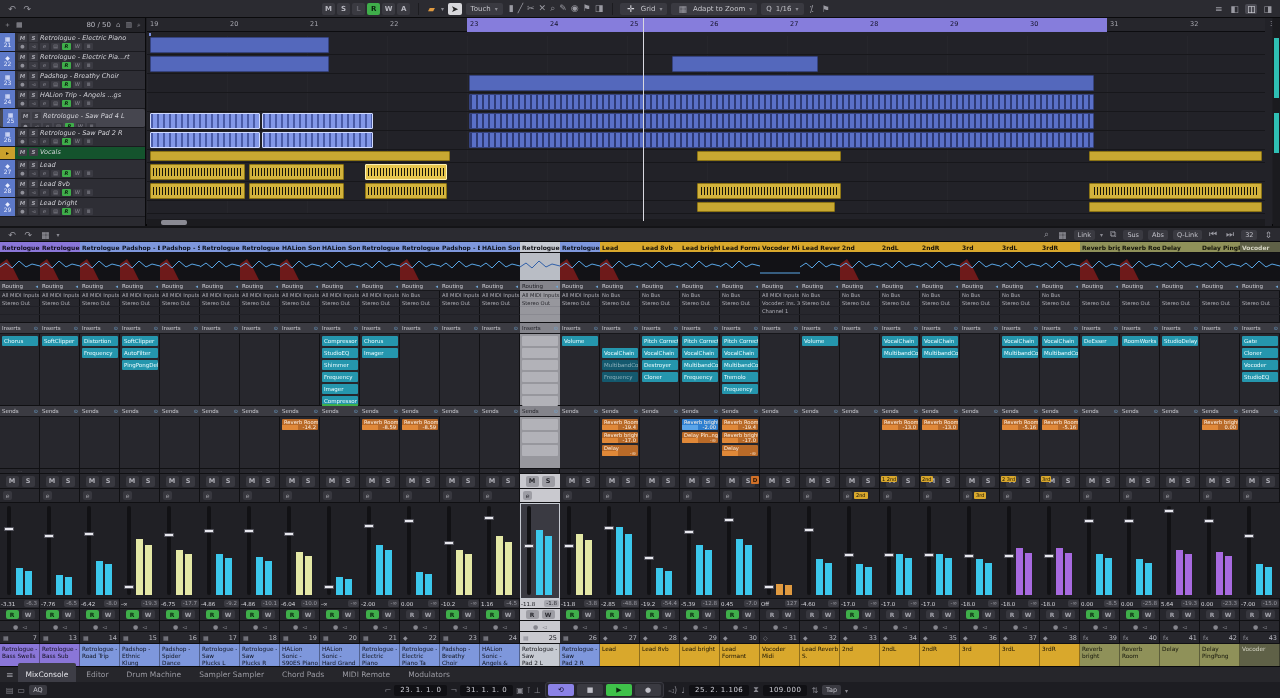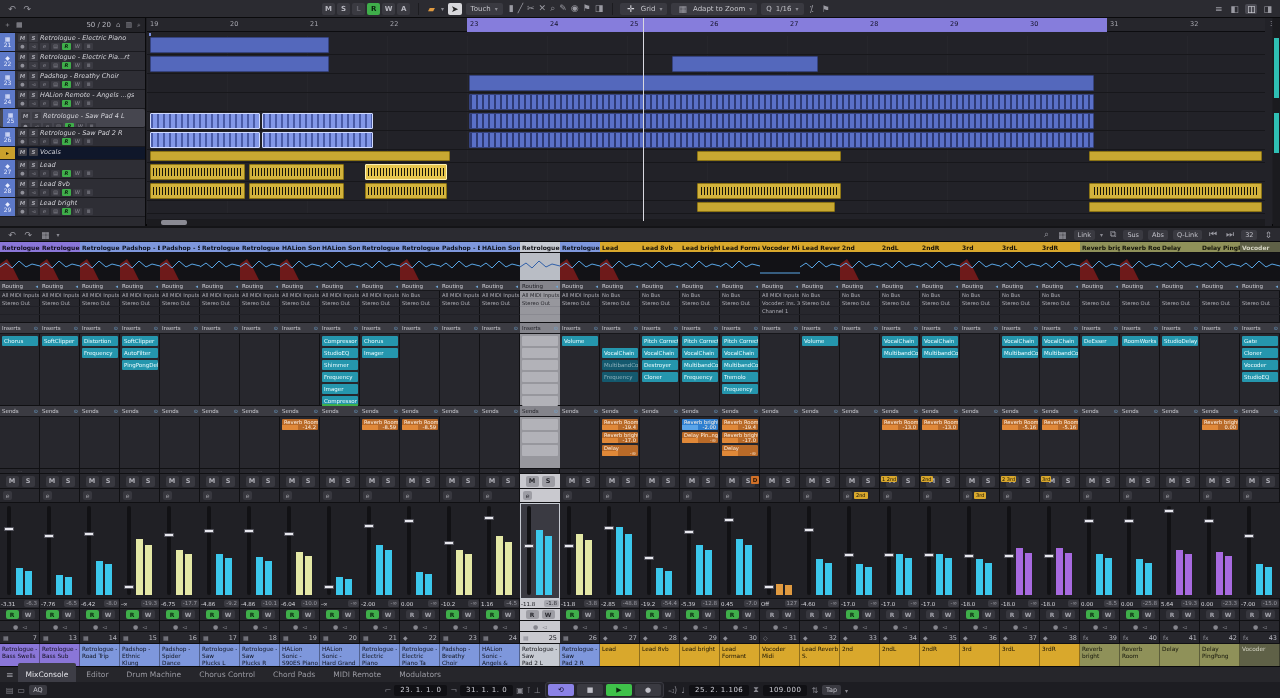--- a/index.html
+++ b/index.html
@@ -15,21 +15,21 @@
   .caret{font-size:6px;color:#8b8b93;}
   .sep{width:1px;height:12px;background:#1c1c20;margin:0 3px;}
   .orangeico{color:#e09a40;}
   
   #project{position:absolute;left:0;top:18px;width:1280px;height:208px;background:#1e1e23;border-bottom:2px solid #060607;}
   #tracklist{position:absolute;left:0;top:0;width:146px;height:208px;background:#2a2a30;border-right:1px solid #0a0a0c;}
   #tlhead{height:15px;display:flex;align-items:center;gap:5px;padding:0 4px;background:#232328;border-bottom:1px solid #101013;font-size:7px;color:#9a9aa2;}
   #tlhead .cnt{margin-left:auto;color:#b8b8c0;}
   .trow{position:relative;height:19px;border-bottom:1px solid #1a1a1f;background:#2e2e35;display:flex;}
   .trow.tsel{background:#46464f;}
-  .trow.tfold{height:13px;background:#0f172a;}
+  .trow.tfold{height:13px;background:#14532d;}
   .tbadge{width:15px;height:100%;background:#5d79c8;color:#e8ecff;font-size:6px;display:flex;flex-direction:column;align-items:center;justify-content:center;line-height:6px;}
   .tbadge.audio{background:#5d79c8;}
   .tbadge.folder{background:#caa02c;color:#241c04;width:15px;}
   .tmain{flex:1;padding:1px 2px 0 3px;overflow:hidden;font-style:italic;}
   .tline1{display:flex;align-items:center;gap:2px;}
   .tms{width:9px;height:8px;line-height:8px;text-align:center;background:#3c3c44;color:#a8a8b0;font-size:5.5px;font-weight:bold;border-radius:1px;}
   .tname{font-size:6.5px;color:#d4d4da;white-space:nowrap;overflow:hidden;}
   .tline2{display:flex;gap:2px;margin-top:1px;}
   .tic{width:9px;height:7px;line-height:7px;text-align:center;background:#3a3a42;color:#8f8f98;font-size:5px;border-radius:1px;}
   .tic.ron{background:#3fae4a;color:#0c2410;font-weight:bold;}
@@ -182,21 +182,21 @@
   <span class="tico">◧</span>
   <span class="tico" style="background:#4a4a52;border-radius:2px;color:#e0e0e6">◫</span>
   <span class="tico">◨</span>
 </div>
 
 <div id="project">
   <div id="tracklist">
     <div id="tlhead">
       <span>＋</span>
       <span>▦</span>
-      <span class="cnt">50 / 20</span>
+      <span class="cnt">80 / 50</span>
       <span>⌂</span>
       <span>▥</span>
       <span>⌕</span>
     </div>
     <div>
         <div class="trow">
           <span class="tbadge inst">
             <span>▦</span>
             <span>21</span>
           </span>
@@ -263,21 +263,21 @@
         </div>
         <div class="trow">
           <span class="tbadge inst">
             <span>▦</span>
             <span>24</span>
           </span>
           <div class="tmain">
             <div class="tline1">
               <span class="tms">M</span>
               <span class="tms">S</span>
-              <span class="tname">HALion Remote - Angels ...gs</span>
+              <span class="tname">HALion Trip - Angels ...gs</span>
             </div>
             <div class="tline2">
               <span class="tic ">●</span>
               <span class="tic ">◅</span>
               <span class="tic ">e</span>
               <span class="tic ">▤</span>
               <span class="tic ron">R</span>
               <span class="tic ">W</span>
               <span class="tic ">≣</span>
             </div>
@@ -2346,21 +2346,21 @@
       </div>
     </div>
 </div>
 
 <div id="lowertabs">
   <span class="tico">≡</span>
   <span style="display:flex;gap:2px">
       <span class="ltab on">MixConsole</span>
       <span class="ltab">Editor</span>
       <span class="ltab">Drum Machine</span>
-      <span class="ltab">Chorus Control</span>
+      <span class="ltab">Sampler Sampler</span>
       <span class="ltab">Chord Pads</span>
       <span class="ltab">MIDI Remote</span>
       <span class="ltab">Modulators</span>
     </span>
 </div>
 
 <div id="transport">
   <span class="tpico">▤</span>
   <span class="tpico">▭</span>
   <span class="mbtn">AQ</span>

